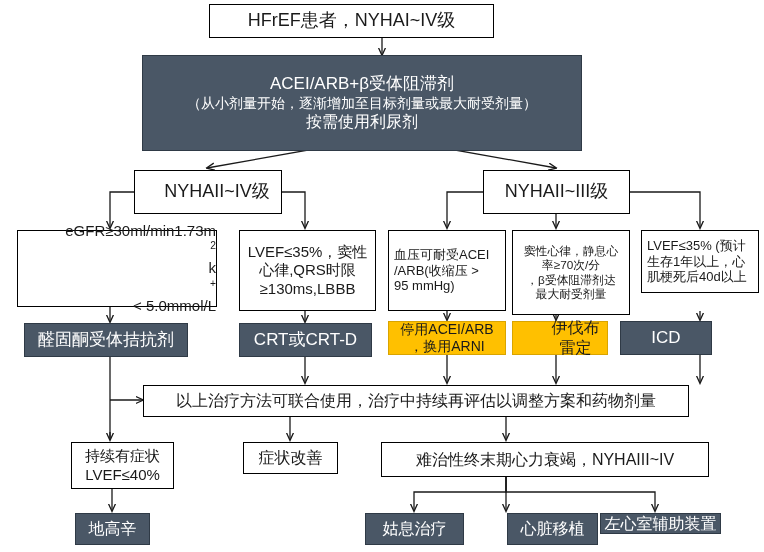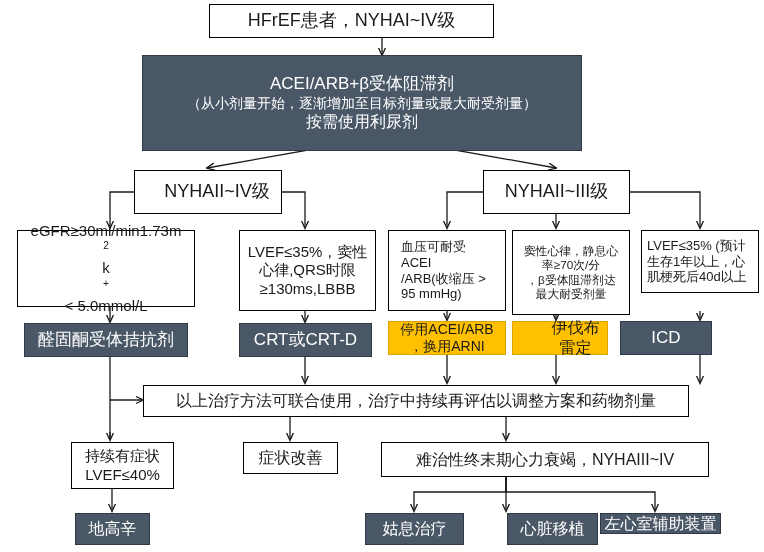--- a/index.html
+++ b/index.html
@@ -82,32 +82,32 @@
     <span class="fs16">按需使用利尿剂</span>
   </div>
 
   <div class="node n-white fs18" style="left:134px;top:170px;width:148px;height:44px;padding-left:18px;">
     <span>NYHAII~IV级</span>
   </div>
   <div class="node n-white fs18" style="left:483px;top:170px;width:147px;height:44px;">
     <span>NYHAII~III级</span>
   </div>
 
-  <div class="node n-white fs15" style="left:17px;top:230px;width:178px;height:77px;flex-direction:column;">
+  <div class="node n-white fs15" style="left:17px;top:230px;width:200px;height:77px;flex-direction:column;text-align:right;">
     <span><span>eGFR≥30ml/min1.73m</span><sup>2</sup></span>
     <span><span>k</span><sup>+</sup><span> &lt; 5.0mmol/L</span></span>
   </div>
 
   <div class="node n-white fs15" style="left:239px;top:230px;width:137px;height:81px;">
     <span>LVEF≤35%，窦性
 心律,QRS时限
 ≥130ms,LBBB</span>
   </div>
 
-  <div class="node n-white fs13" style="left:388px;top:230px;width:118px;height:81px;padding:0 12px;">
+  <div class="node n-white fs13" style="left:388px;top:230px;width:118px;height:81px;padding:0 5px;">
     <span style="text-align:left;">血压可耐受ACEI
 /ARB(收缩压 &gt;
 95 mmHg)</span>
   </div>
 
   <div class="node n-white fs115" style="left:512px;top:230px;width:118px;height:85px;padding:0 3px;">
     <span>窦性心律，静息心
 率≥70次/分
 ，β受体阻滞剂达
 最大耐受剂量</span>

